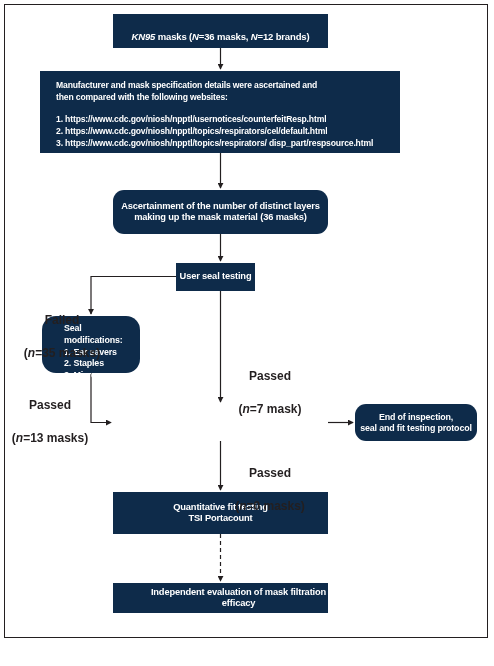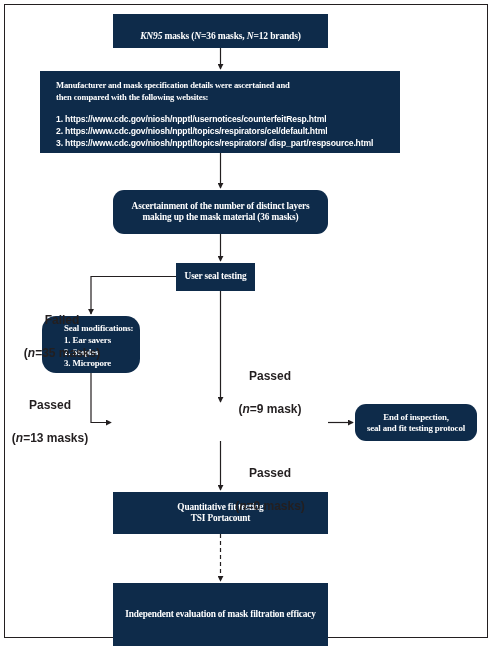--- a/index.html
+++ b/index.html
@@ -39,21 +39,20 @@
     letter-spacing: -0.15px;
     display: flex;
     align-items: center;
     justify-content: center;
     text-align: center;
     line-height: 1.22;
   }
   .node .txt {
     display: block;
     white-space: pre-line;
-    font-family: Liberation Serif, serif;
   }
   .node.left-align {
     justify-content: flex-start;
     text-align: left;
   }
   
   #node-kn95 {
     left: 113px; top: 14px; width: 215px; height: 34px;
     font-size: 9.5px;
   }
@@ -94,22 +93,23 @@
   #node-end {
     left: 355px; top: 404px; width: 122px; height: 37px;
     font-size: 8.9px;
     border-radius: 11px;
   }
   #node-quant {
     left: 113px; top: 492px; width: 215px; height: 42px;
     font-size: 9.3px;
   }
   #node-independent {
-    left: 113px; top: 583px; width: 215px; height: 63px;
-    font-size: 9.3px;
+    left: 113px; top: 583px; width: 215px; height: 30px;
+    font-size: 9.3px;
+    padding-left: 36px;
   }
 
   
   .edge-label {
     position: absolute;
     color: #231f20;
     font-family: "Liberation Sans", sans-serif;
     font-weight: bold;
     font-size: 12px;
     line-height: 1.35;
@@ -229,21 +229,21 @@
     <span class="txt">Independent evaluation of mask filtration efficacy</span>
   </div>
 
   <div class="edge-label" id="lbl-failed">
     <div>Failed</div>
     <div><span>(</span><span class="ital">n</span><span>=35 masks)</span></div>
   </div>
 
   <div class="edge-label" id="lbl-passed1">
     <div>Passed</div>
-    <div><span>(</span><span class="ital">n</span><span>=9 mask)</span></div>
+    <div><span>(</span><span class="ital">n</span><span>=7 mask)</span></div>
   </div>
 
   <div class="edge-label" id="lbl-passed15">
     <div>Passed</div>
     <div><span>(</span><span class="ital">n</span><span>=13 masks)</span></div>
   </div>
 
   <div class="edge-label" id="lbl-passed0">
     <div>Passed</div>
     <div><span>(</span><span class="ital">n</span><span>=0 masks)</span></div>

